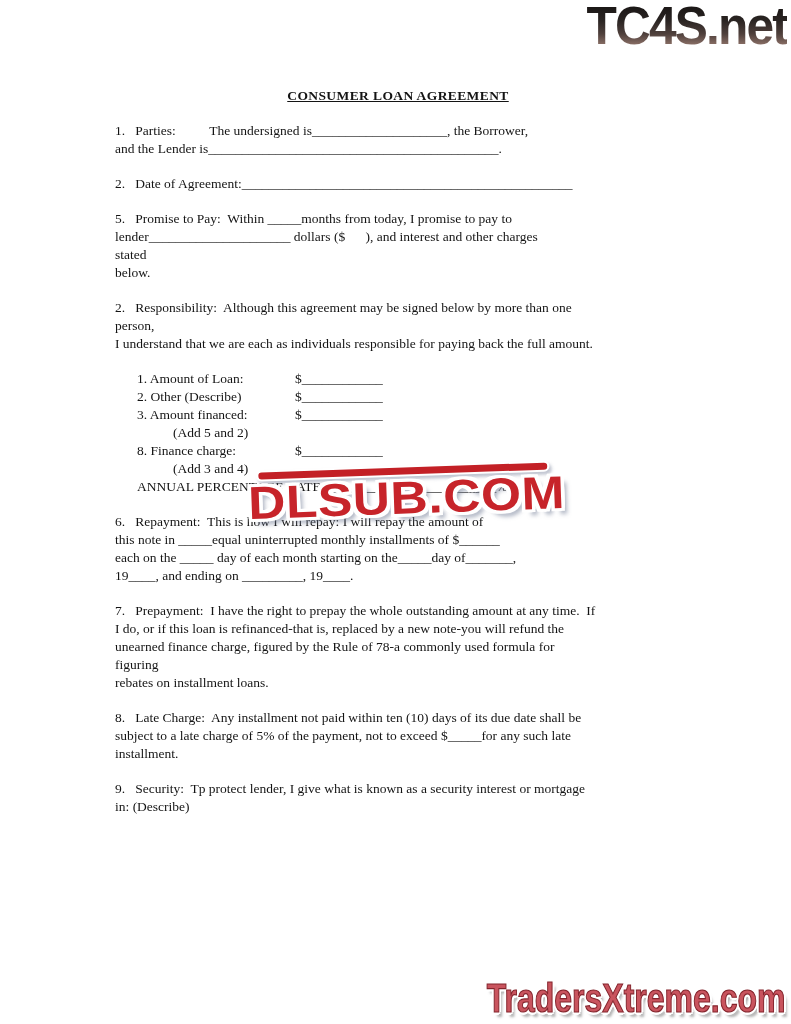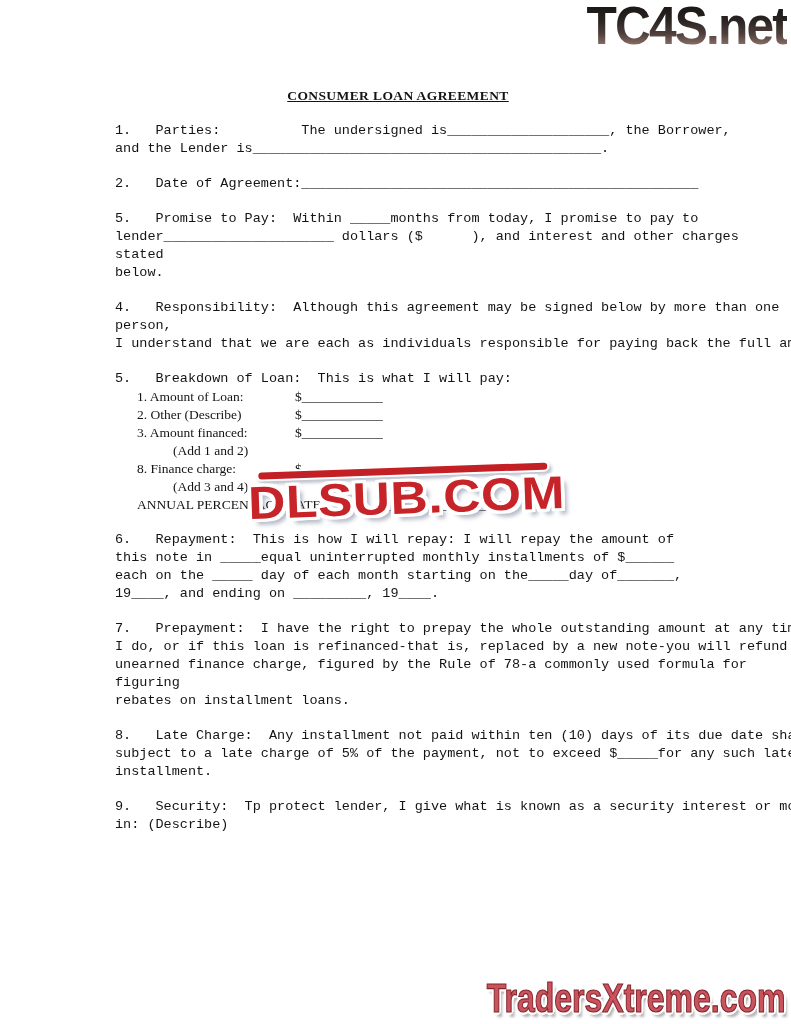--- a/index.html
+++ b/index.html
@@ -22,21 +22,21 @@
   }
   .title {
     text-align:center;
     font-weight:bold;
     text-decoration:underline;
     letter-spacing:0.4px;
     margin-bottom:17px;
     white-space:pre;
   }
   .para { margin-bottom:17px; }
-  .line { white-space:pre;font-family:Liberation Mono, monospace; }
+  .line { white-space:pre; }
 
   .loan-row  { padding-left:22px; white-space:pre; }
   .loan-label{ display:inline-block; width:158px; }
   .loan-note { padding-left:58px; white-space:pre; }
   .apr-line  { padding-left:22px; white-space:pre; }
 
   
   .tc4s {
     position:absolute;
     top:0px; right:4px;
@@ -122,35 +122,34 @@
   </div>
 
   <div class="para">
     <div class="line">5.   Promise to Pay:  Within _____months from today, I promise to pay to
 lender_____________________ dollars ($      ), and interest and other charges
 stated
 below.</div>
   </div>
 
   <div class="para">
-    <div class="line">4.   Responsibility:  Although this agreement may be signed below by more than one
+    <div class="line">2.   Responsibility:  Although this agreement may be signed below by more than one
 person,
 I understand that we are each as individuals responsible for paying back the full amount.</div>
   </div>
 
   <div class="para">
-    <div class="line">5.   Breakdown of Loan:  This is what I will pay:</div>
 
     <div class="loan-row"><span class="loan-label">1. Amount of Loan:</span><span>$____________</span></div>
 
     <div class="loan-row"><span class="loan-label">2. Other (Describe)</span><span>$____________</span></div>
 
     <div class="loan-row"><span class="loan-label">3. Amount financed:</span><span>$____________</span></div>
 
-    <div class="loan-note">(Add 1 and 2)</div>
+    <div class="loan-note">(Add 5 and 2)</div>
 
     <div class="loan-row"><span class="loan-label">8. Finance charge:</span><span>$____________</span></div>
 
 
     <div class="loan-note">(Add 3 and 4)</div>
 
     <div class="apr-line">ANNUAL PERCENTAGE RATE__________________________%</div>
   </div>
 
   <div class="para">

